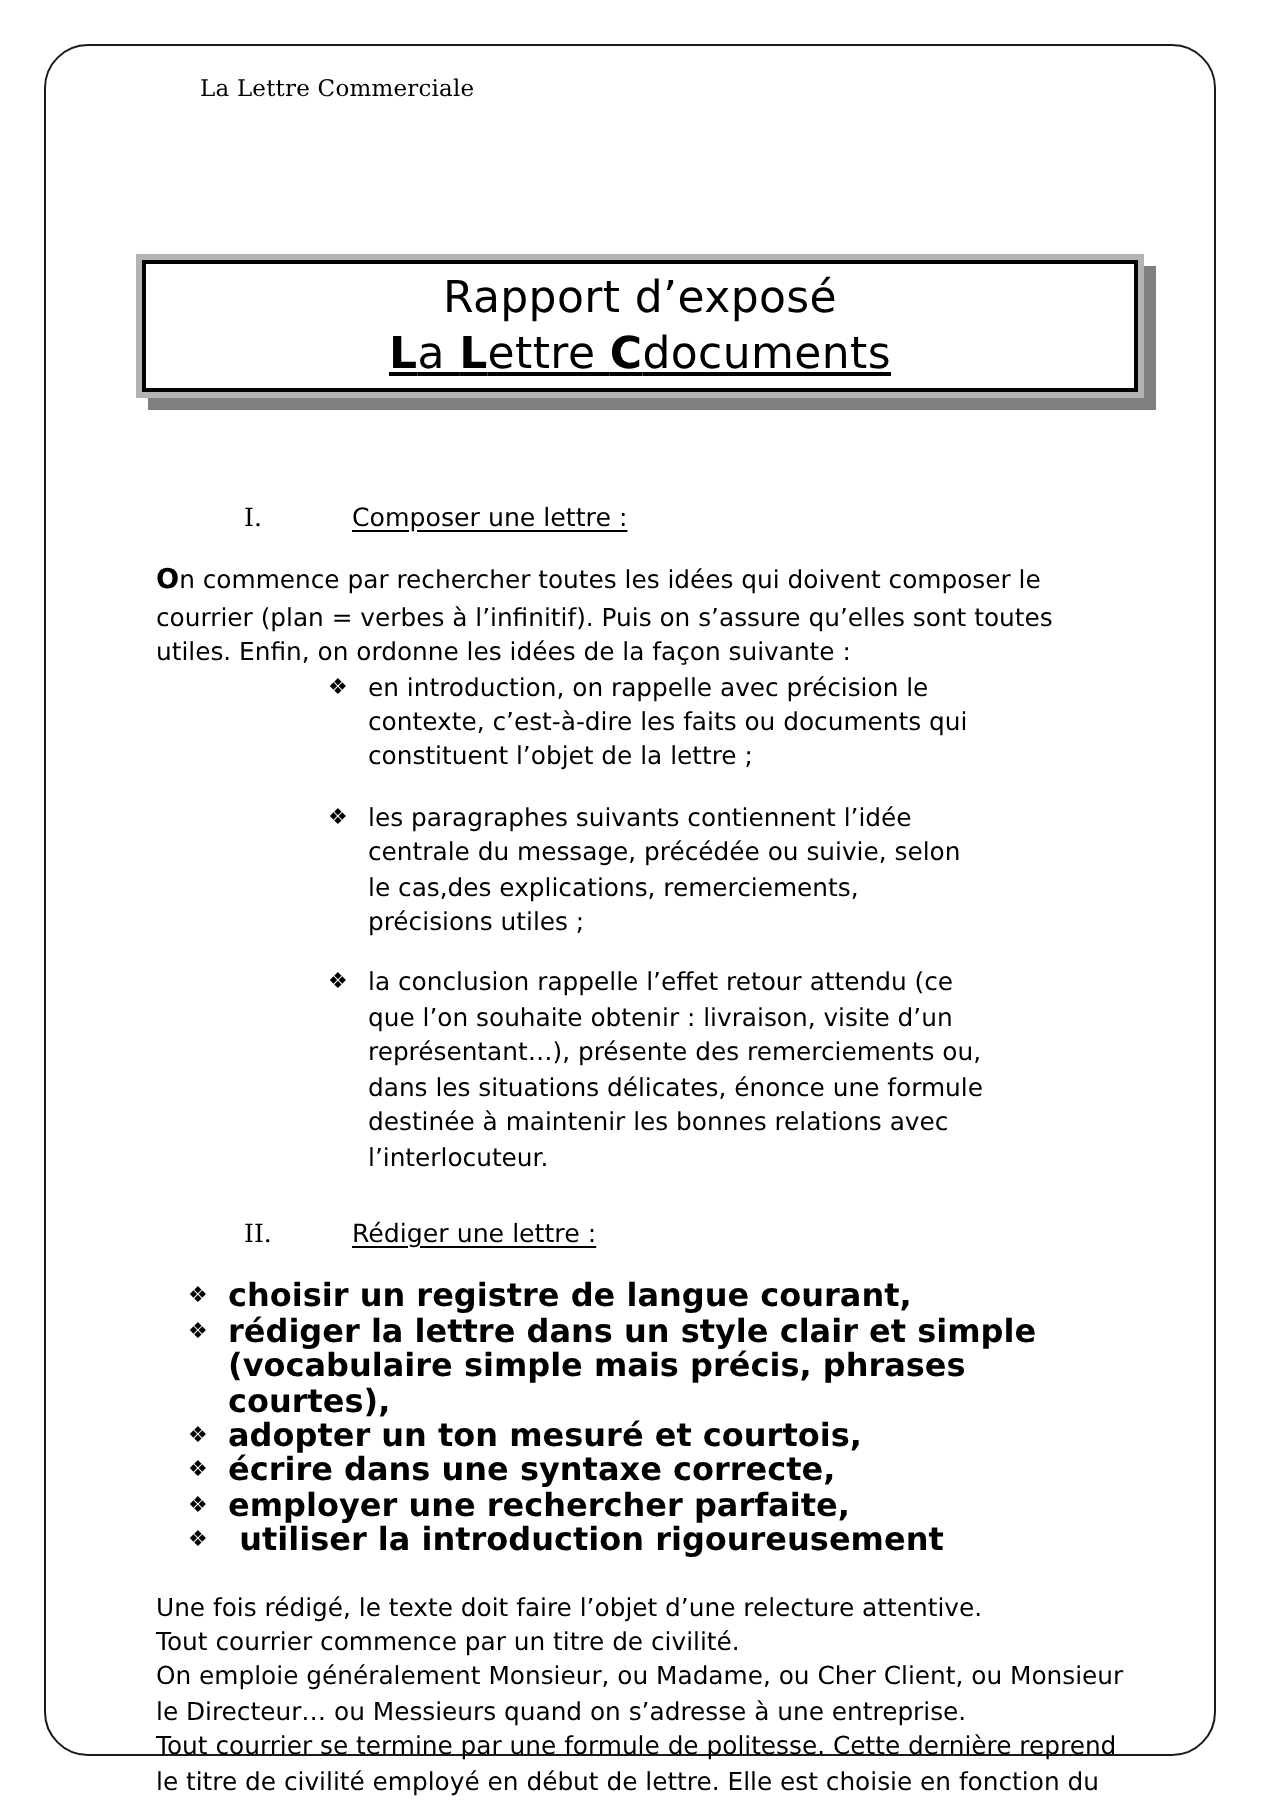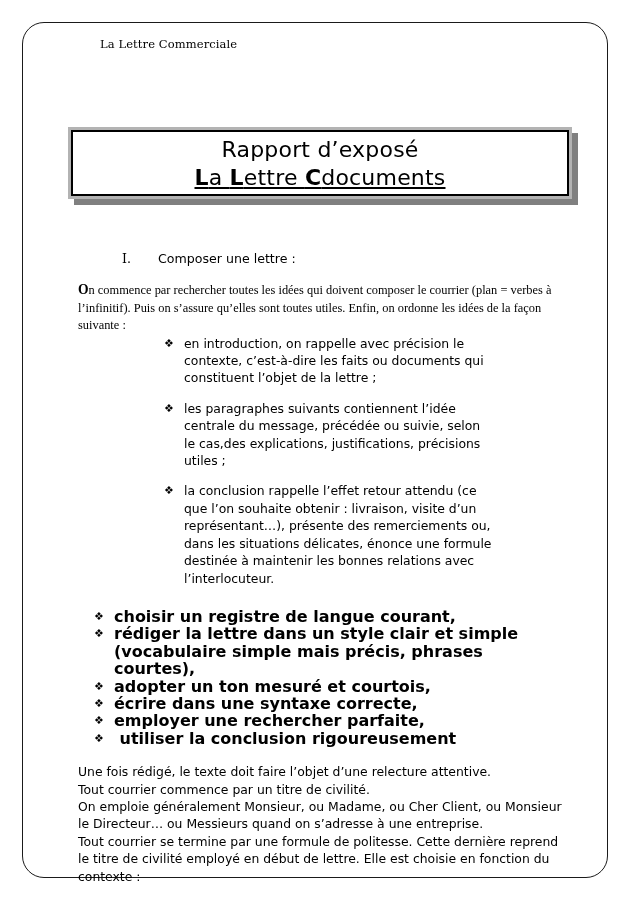--- a/index.html
+++ b/index.html
@@ -105,29 +105,30 @@
     margin: 0 0 14px 0;
     padding-left: 44px;
   }
   .section-num {
     font-family: "DejaVu Serif", serif;
     font-size: 12.5px;
     width: 36px;
     flex: none;
   }
   .section-title {
+    text-decoration: underline;
     text-underline-offset: 2px;
     font-size: 12.6px;
     white-space: pre;
+    margin-left: 18px;
   }
 
   p.para {
     margin: 0 0 0 0;
     text-align: left;
-    font-family: Liberation Serif, serif;
   }
   .lead-cap {
     font-weight: bold;
     font-size: 13.6px;
   }
 
   
   ul.diamond-list {
     list-style: none;
     margin: 0;
@@ -183,30 +184,34 @@
 
   <p class="para"><span class="lead-cap">O</span><span>n commence par rechercher toutes les idées qui doivent composer le courrier (plan = verbes à l’infinitif). Puis on s’assure qu’elles sont toutes utiles. Enfin, on ordonne les idées de la façon suivante :</span></p>
 
   <ul class="diamond-list indented">
     <li>
       <span class="bullet">❖</span>
       <span class="bullet-text">en introduction, on rappelle avec précision le contexte, c’est-à-dire les faits ou documents qui constituent l’objet de la lettre ;</span>
     </li>
     <li>
       <span class="bullet">❖</span>
-      <span class="bullet-text">les paragraphes suivants contiennent l’idée centrale du message, précédée ou suivie, selon le cas,des explications, justifications, précisions utiles ;</span>
+      <span class="bullet-text">les paragraphes suivants contiennent l’idée centrale du message, précédée ou suivie, selon le cas,des explications, remerciements, précisions utiles ;</span>
     </li>
     <li>
       <span class="bullet">❖</span>
       <span class="bullet-text">la conclusion rappelle l’effet retour attendu (ce que l’on souhaite obtenir : livraison, visite d’un représentant…), présente des remerciements ou, dans les situations délicates, énonce une formule destinée à maintenir les bonnes relations avec l’interlocuteur.</span>
     </li>
   </ul>
 
   <div class="spacer-8"></div>
 
+  <div class="section-head">
+    <span class="section-num">II.</span>
+    <span class="section-title">Rédiger une lettre :</span>
+  </div>
 
 
   <ul class="diamond-list flush">
     <li>
       <span class="bullet">❖</span>
       <span class="bullet-text">choisir un registre de langue courant,</span>
     </li>
     <li>
       <span class="bullet">❖</span>
       <span class="bullet-text">rédiger la lettre dans un style clair et simple (vocabulaire simple mais précis, phrases courtes),</span>
@@ -218,21 +223,21 @@
     <li>
       <span class="bullet">❖</span>
       <span class="bullet-text">écrire dans une syntaxe correcte,</span>
     </li>
     <li>
       <span class="bullet">❖</span>
       <span class="bullet-text">employer une rechercher parfaite,</span>
     </li>
     <li>
       <span class="bullet">❖</span>
-      <span class="bullet-text"> utiliser la conclusion rigoureusement</span>
+      <span class="bullet-text"> utiliser la introduction rigoureusement</span>
     </li>
   </ul>
 
   <div class="spacer-16"></div>
 
   <div class="closing">
     <p>Une fois rédigé, le texte doit faire l’objet d’une relecture attentive.</p>
     <p>Tout courrier commence par un titre de civilité.</p>
     <p>On emploie généralement Monsieur, ou Madame, ou Cher Client, ou Monsieur le Directeur… ou Messieurs quand on s’adresse à une entreprise.</p>
     <p>Tout courrier se termine par une formule de politesse. Cette dernière reprend le titre de civilité employé en début de lettre. Elle est choisie en fonction du contexte :</p>

